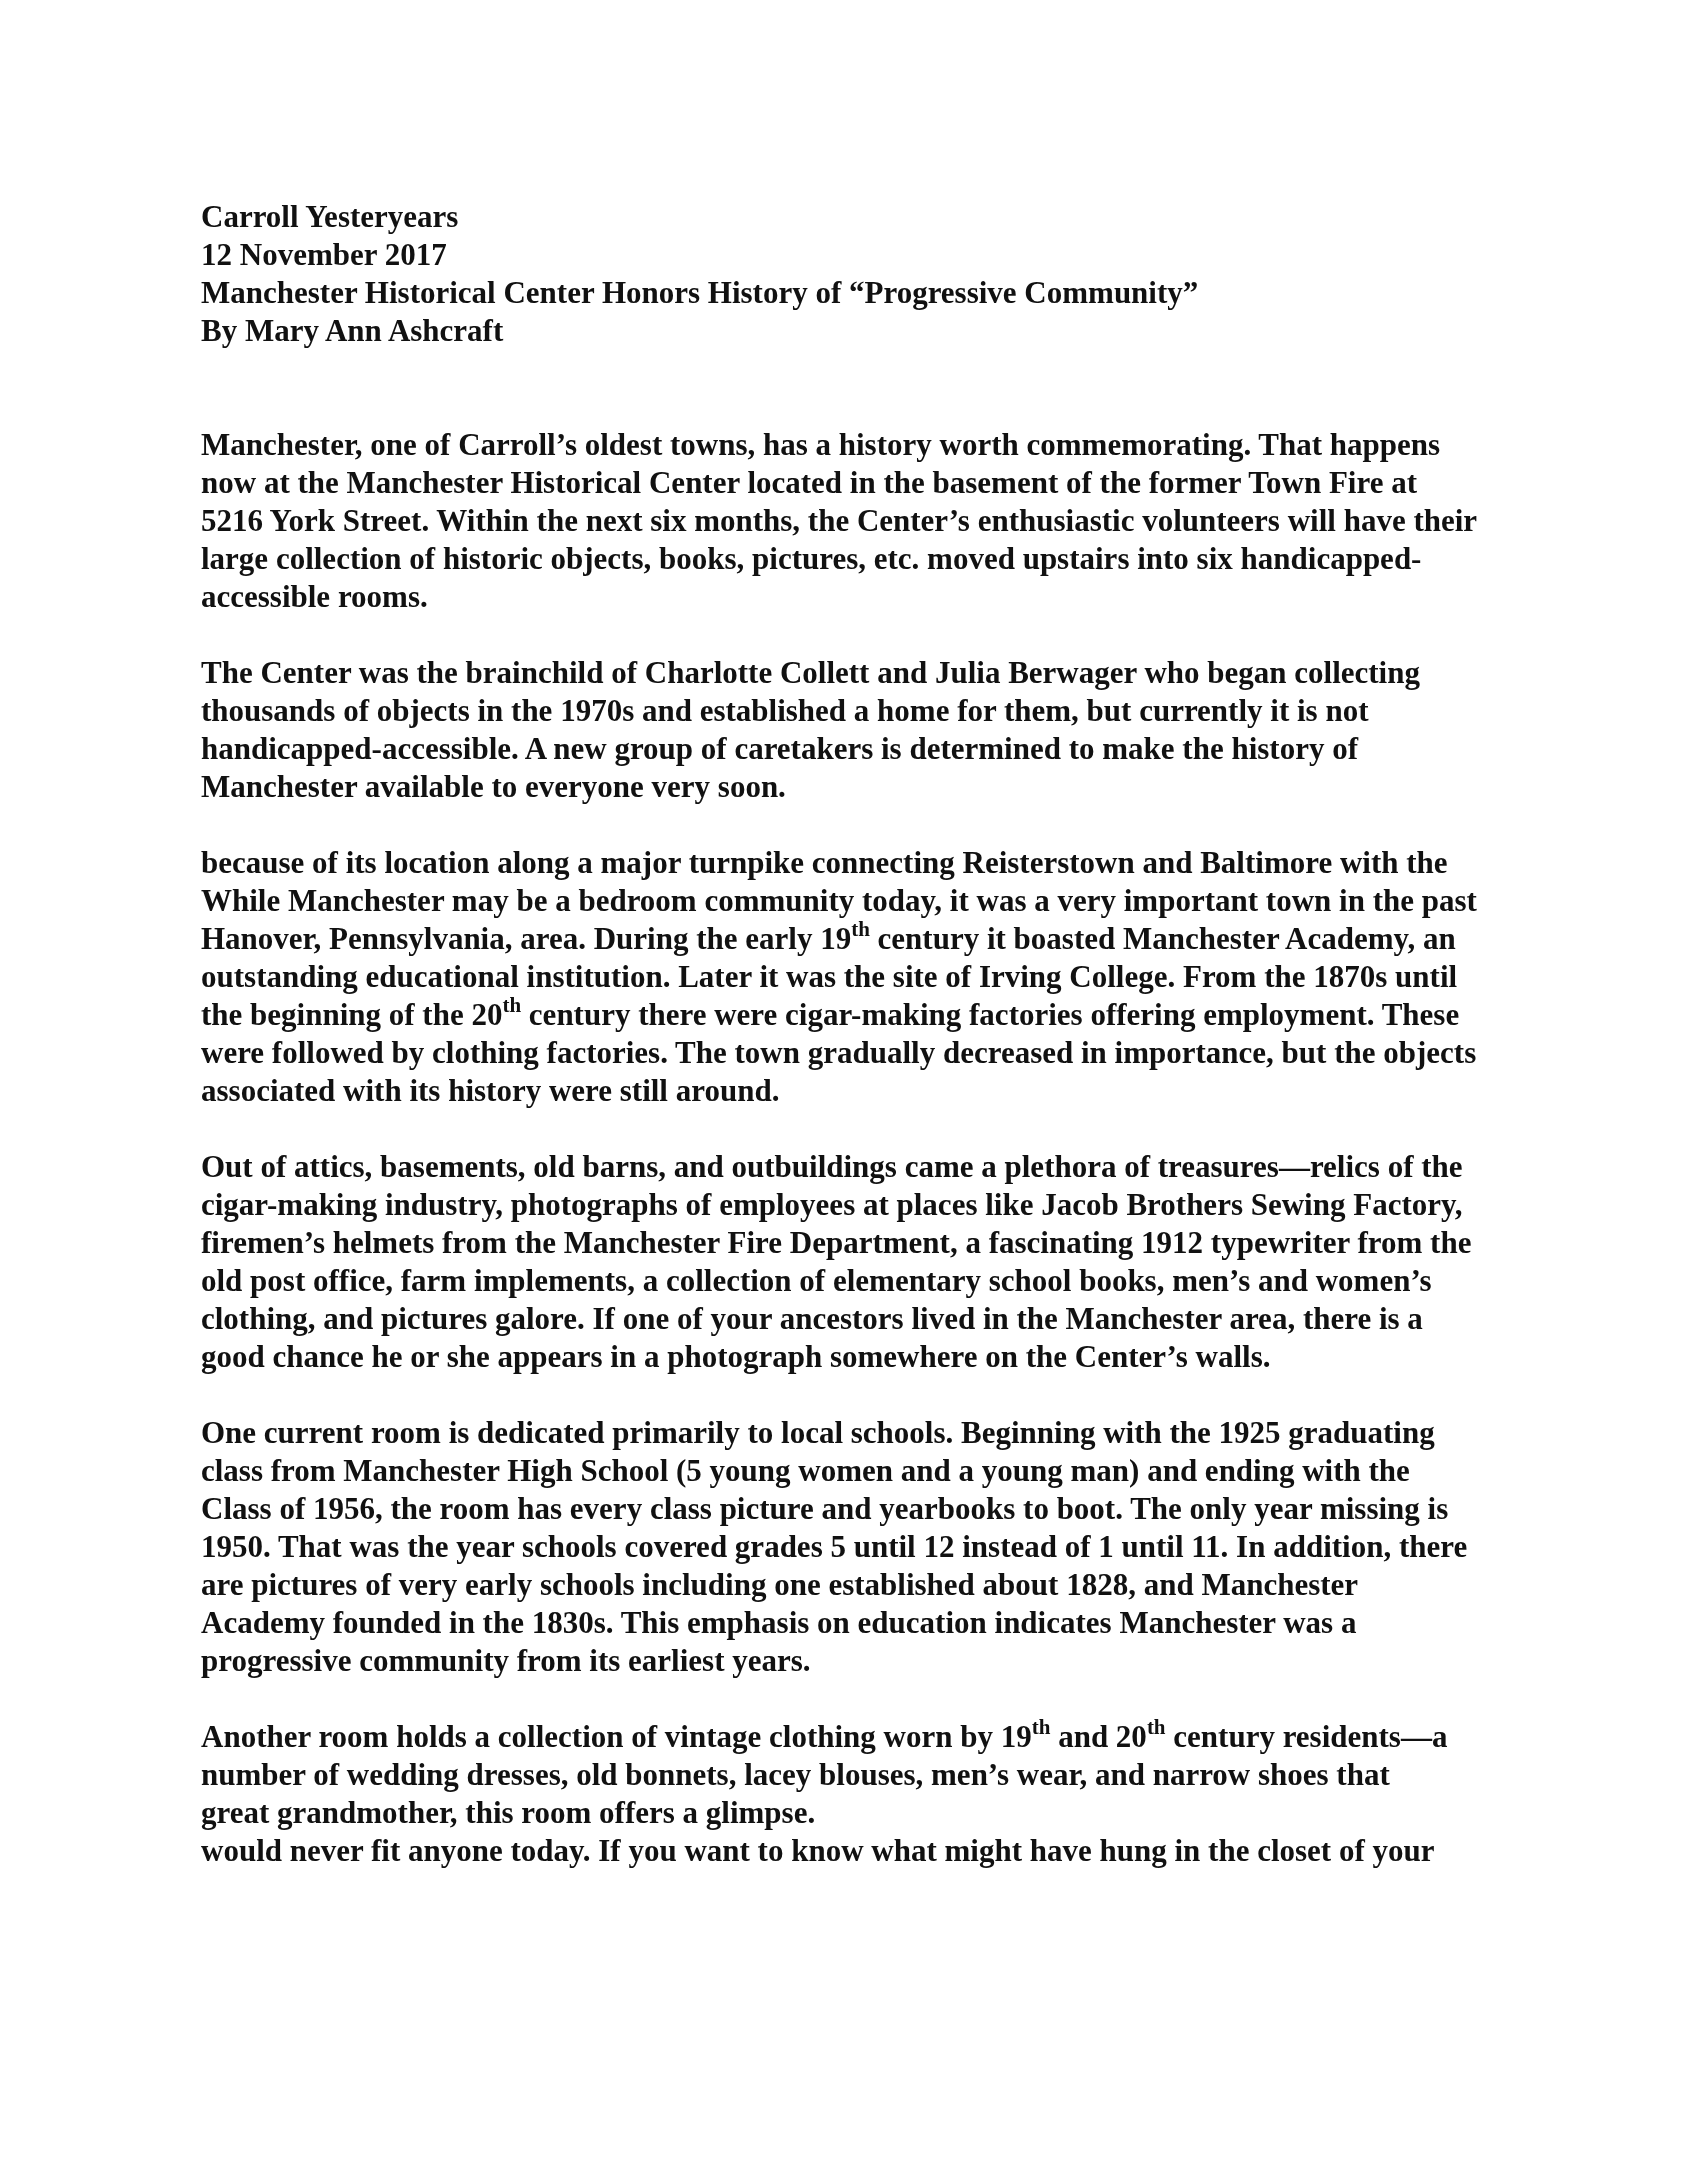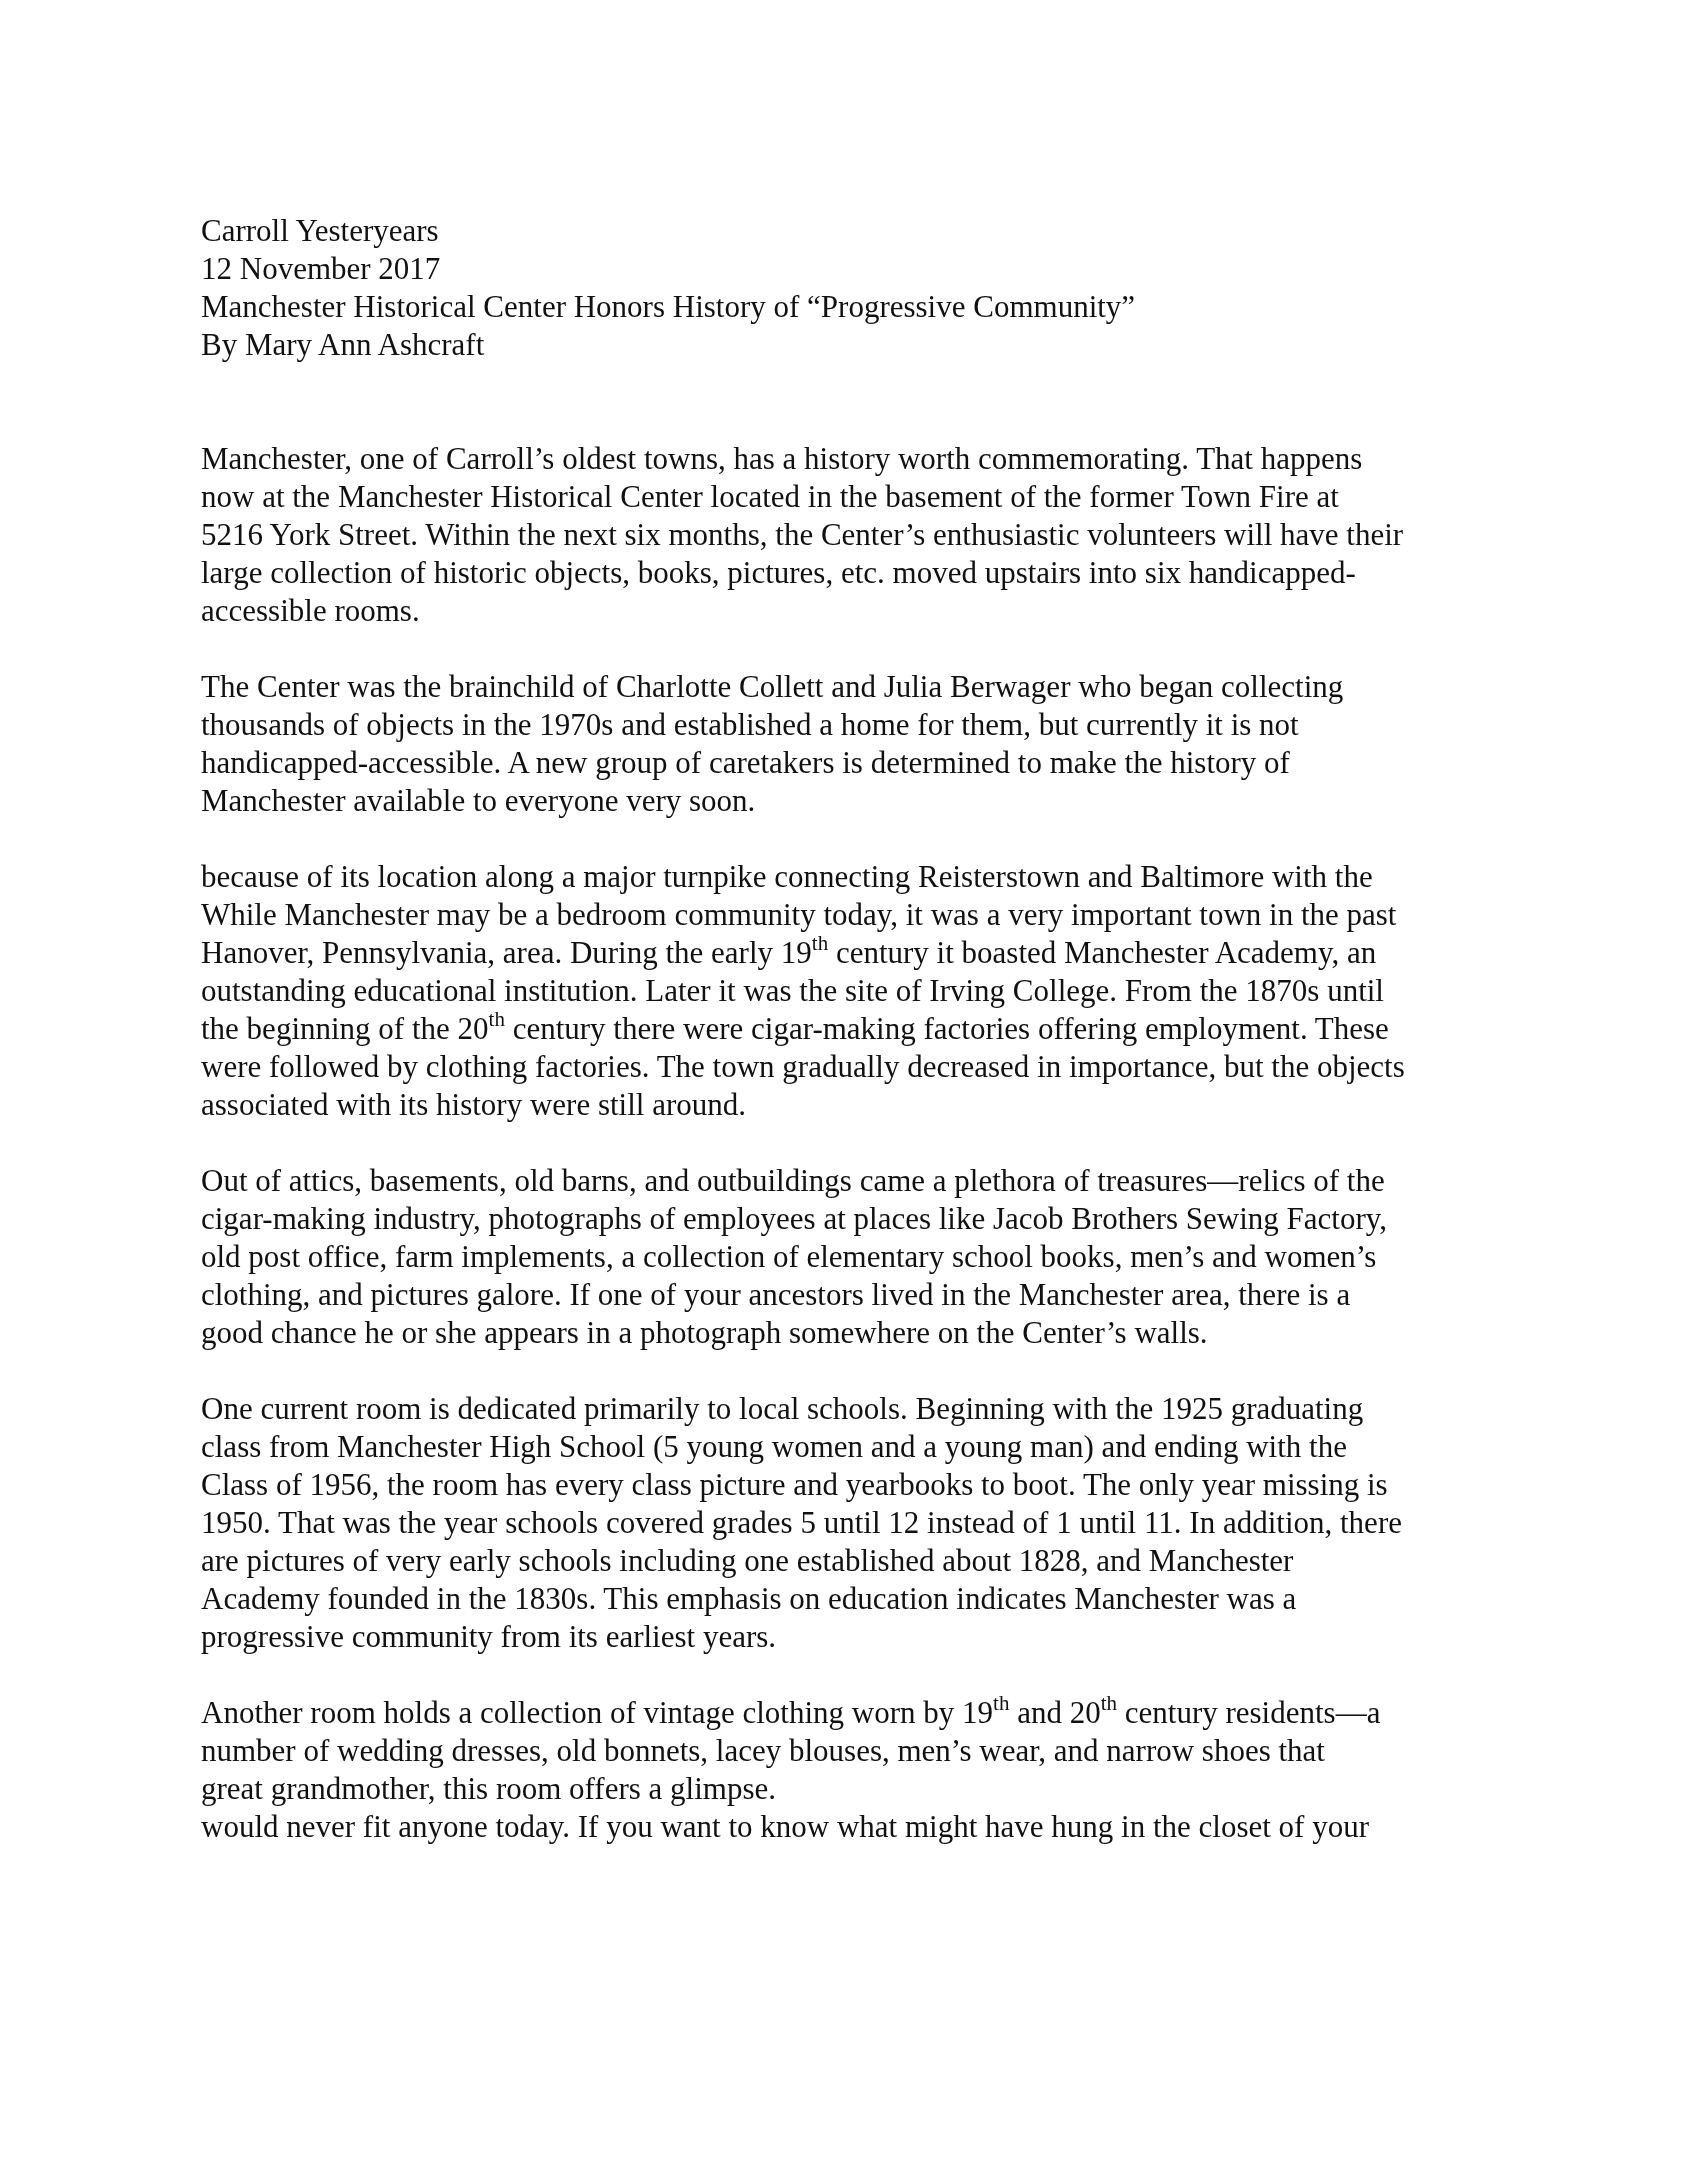--- a/index.html
+++ b/index.html
@@ -11,24 +11,25 @@
       width: 1687px;
       height: 2183px;
       position: relative;
       overflow: hidden;
       font-family: "Liberation Serif", "DejaVu Serif", serif;
       color: #111111;
     }
     .page {
       position: absolute;
       left: 201px;
-      top: 212px;
+      top: 198px;
       width: 1321px;
       font-size: 31px;
       line-height: 38px;
+      font-weight: bold;
     }
     .header-line {
       display: block;
       white-space: nowrap;
     }
     .header {
       margin-bottom: 76px;
     }
     .para {
       margin: 0 0 38px 0;
@@ -75,20 +76,21 @@
         <span class="line">While Manchester may be a bedroom community today, it was a very important town in the past</span>
         <span class="line">Hanover, Pennsylvania, area. During the early 19<sup>th</sup> century it boasted Manchester Academy, an</span>
         <span class="line">outstanding educational institution. Later it was the site of Irving College. From the 1870s until</span>
         <span class="line">the beginning of the 20<sup>th</sup> century there were cigar-making factories offering employment. These</span>
         <span class="line">were followed by clothing factories. The town gradually decreased in importance, but the objects</span>
         <span class="line">associated with its history were still around.</span>
       </div>
       <div class="para">
         <span class="line">Out of attics, basements, old barns, and outbuildings came a plethora of treasures—relics of the</span>
         <span class="line">cigar-making industry, photographs of employees at places like Jacob Brothers Sewing Factory,</span>
+        <span class="line">firemen’s helmets from the Manchester Fire Department, a fascinating 1912 typewriter from the</span>
         <span class="line">old post office, farm implements, a collection of elementary school books, men’s and women’s</span>
         <span class="line">clothing, and pictures galore. If one of your ancestors lived in the Manchester area, there is a</span>
         <span class="line">good chance he or she appears in a photograph somewhere on the Center’s walls.</span>
       </div>
       <div class="para">
         <span class="line">One current room is dedicated primarily to local schools. Beginning with the 1925 graduating</span>
         <span class="line">class from Manchester High School (5 young women and a young man) and ending with the</span>
         <span class="line">Class of 1956, the room has every class picture and yearbooks to boot. The only year missing is</span>
         <span class="line">1950. That was the year schools covered grades 5 until 12 instead of 1 until 11. In addition, there</span>
         <span class="line">are pictures of very early schools including one established about 1828, and Manchester</span>

